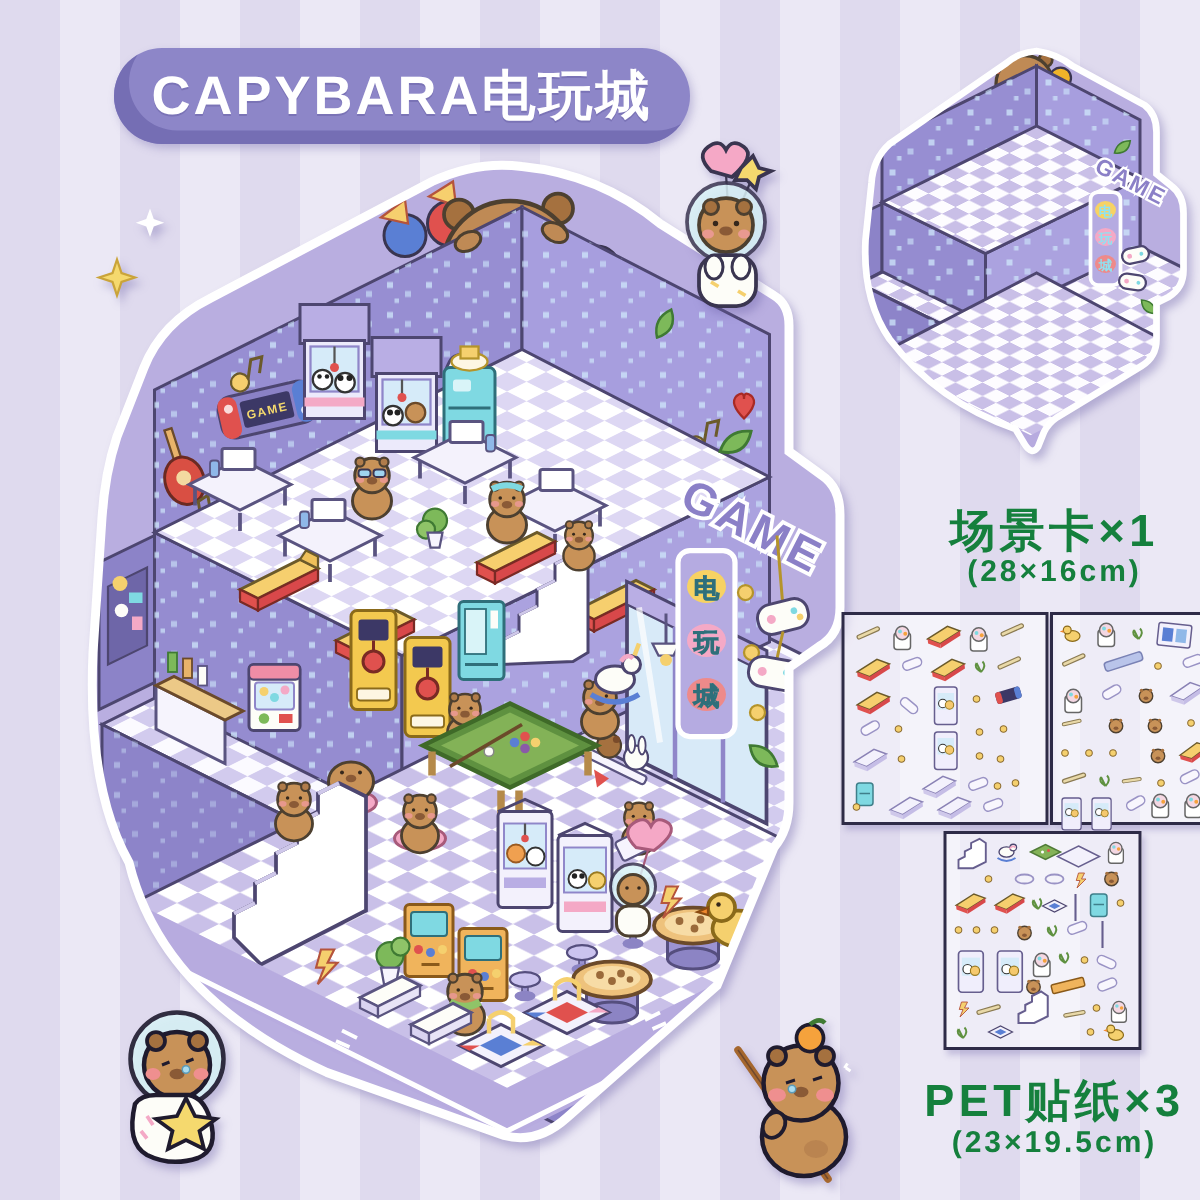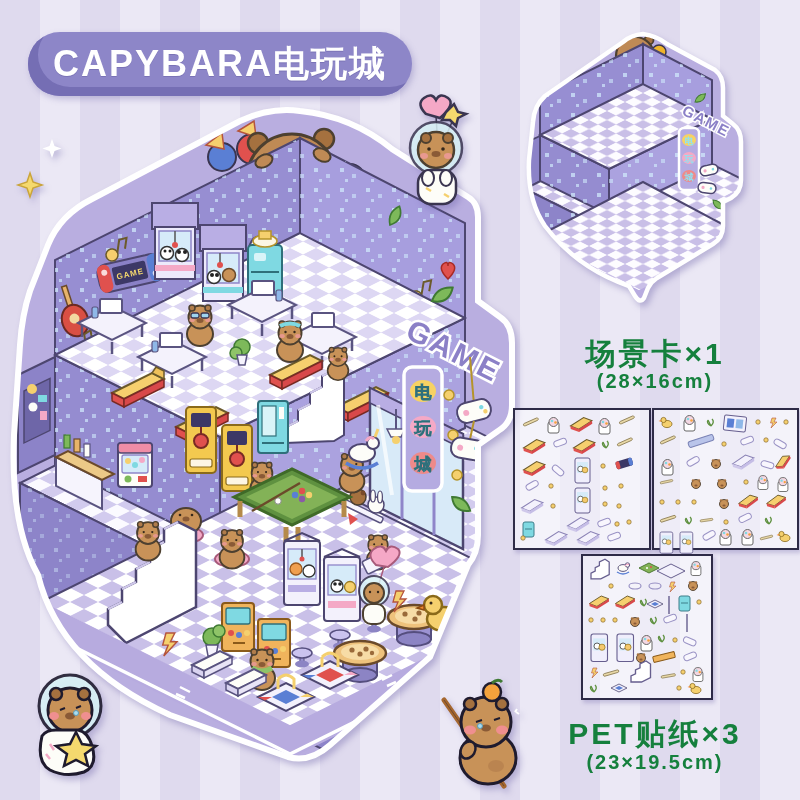--- a/index.html
+++ b/index.html
@@ -1,21 +1,21 @@
 <!DOCTYPE html>
 <html><head>
 <meta charset="utf-8">
 <style>
   html,body{margin:0;padding:0;}
   body{
     width:800px;height:800px;overflow:hidden;position:relative;
     font-family:"Liberation Sans", sans-serif;
     background:repeating-linear-gradient(90deg,#dfdaee 0 40px,#ebe8f5 40px 80px);
   }
-  .canvas{position:absolute;inset:0;}
+  .canvas{position:absolute;inset:0;margin-left:48px;}
   .title-pill{
     position:absolute;left:28px;top:32px;width:384px;height:64px;
     background:#8d86c8;border-radius:34px;
     box-shadow:inset 10px -9px 0 #756eb4, 2px 3px 6px rgba(110,100,170,.35);
     display:flex;align-items:center;justify-content:center;
   }
   .title-pill span{
     color:#ffffff;font-size:36px;font-weight:800;letter-spacing:2px;
     text-shadow:0 1px 0 rgba(90,80,150,.35);white-space:nowrap;
   }

